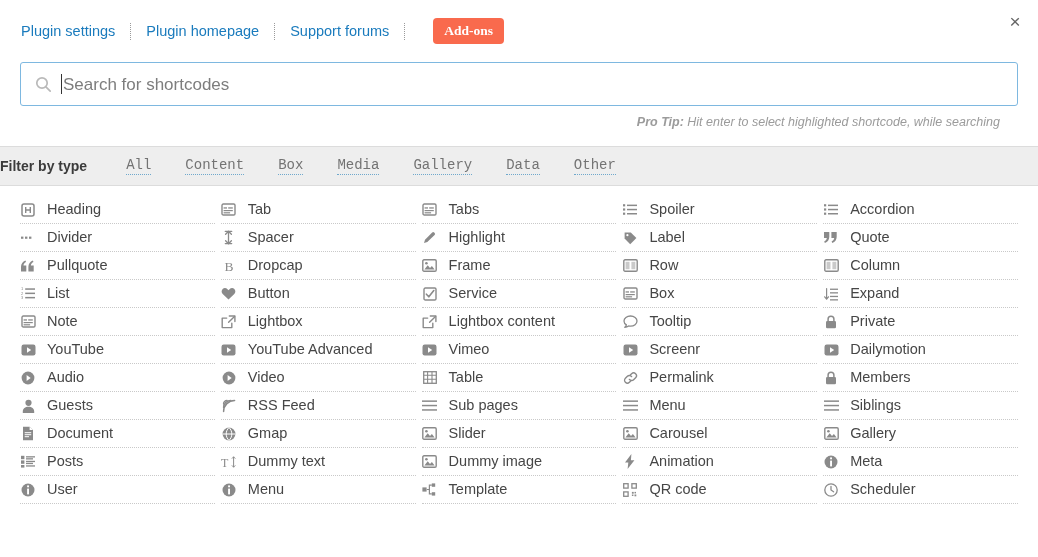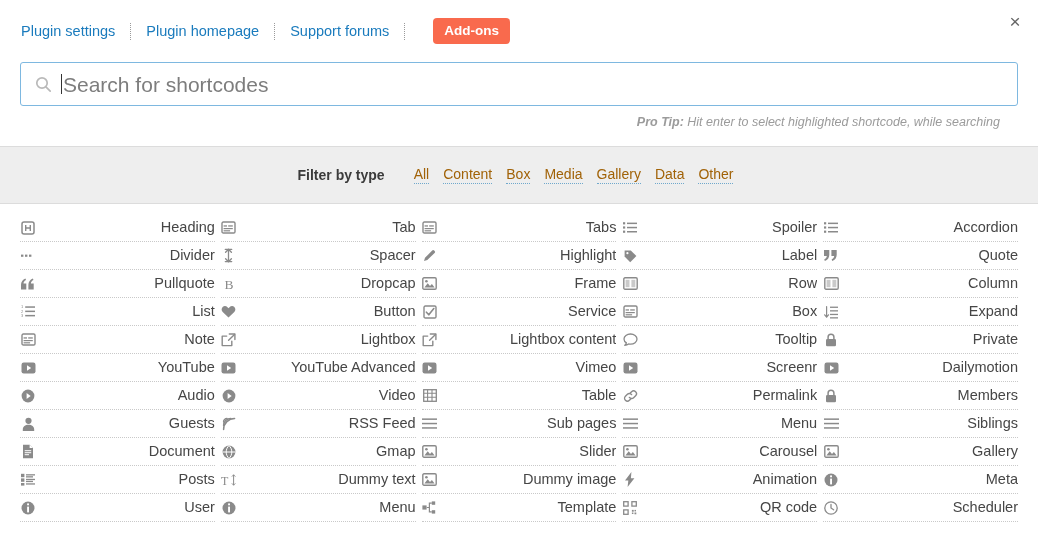--- a/index.html
+++ b/index.html
@@ -37,21 +37,21 @@
     background: #f96a4d;
     color: #ffffff;
     font-size: 13.5px;
     font-weight: bold;
     border: none;
     border-radius: 4px;
     padding: 6px 11px 7px;
     margin-left: 14px;
     cursor: pointer;
     line-height: 1;
-    font-family: Liberation Sans, sans-serif;
+    font-family: Liberation Serif, serif;
   }
   .close-btn {
     position: absolute;
     top: 10px; right: 12px;
     width: 22px; height: 22px;
     display: flex; align-items: center; justify-content: center;
     color: #666666;
     font-size: 19px;
     line-height: 1;
     cursor: pointer;
@@ -80,75 +80,74 @@
   }
   .caret {
     width: 1px;
     height: 20px;
     background: #333;
     margin-right: 1px;
     flex: 0 0 1px;
   }
   .search-placeholder {
     color: #7d7d7d;
-    font-size: 21px;
+    font-size: 17px;
     line-height: 1;
     user-select: none;
   }
   .protip {
     text-align: right;
     padding: 9px 18px 0 0;
     color: #9b9b9b;
     font-size: 12.5px;
     font-style: italic;
   }
   .protip b { font-weight: bold; font-style: italic; margin-left: 14px; }
 
   
   .filterbar {
     margin-top: 17px;
-    height: 58px;
+    height: 40px;
     background: #eeeeee;
     border-top: 1px solid #dcdcdc;
     border-bottom: 1px solid #dcdcdc;
     display: flex;
     align-items: center;
-    justify-content: center;
   }
   .filter-label {
     color: #3b3b3b;
     font-size: 14px;
     font-weight: bold;
     margin-right: 22px;
   }
   .filter-link {
-    color: #a16207;
+    color: #737373;
     font-size: 14px;
     text-decoration: none;
     border-bottom: 1px dotted #6fa8cc;
-    margin: 0 7px;
+    margin: 0 17px;
     cursor: pointer;
     padding-bottom: 1px;
+    font-family: Liberation Mono, monospace;
   }
 
   
   .grid {
     padding: 10px 20px 0 20px;
     display: grid;
     grid-template-columns: repeat(5, 1fr);
     column-gap: 6px;
   }
   .cell {
     display: flex;
     align-items: center;
     height: 28px;
     border-bottom: 1px dotted #c9c9c9;
     cursor: pointer;
     overflow: hidden;
-    justify-content: space-between;
   }
   .cell .ico {
     width: 16px; height: 16px;
     flex: 0 0 16px;
     margin-right: 11px;
     display: flex; align-items: center; justify-content: center;
     color: #8a8a8a;
   }
   .cell .ico svg { display: block; }
   .cell .lbl {

